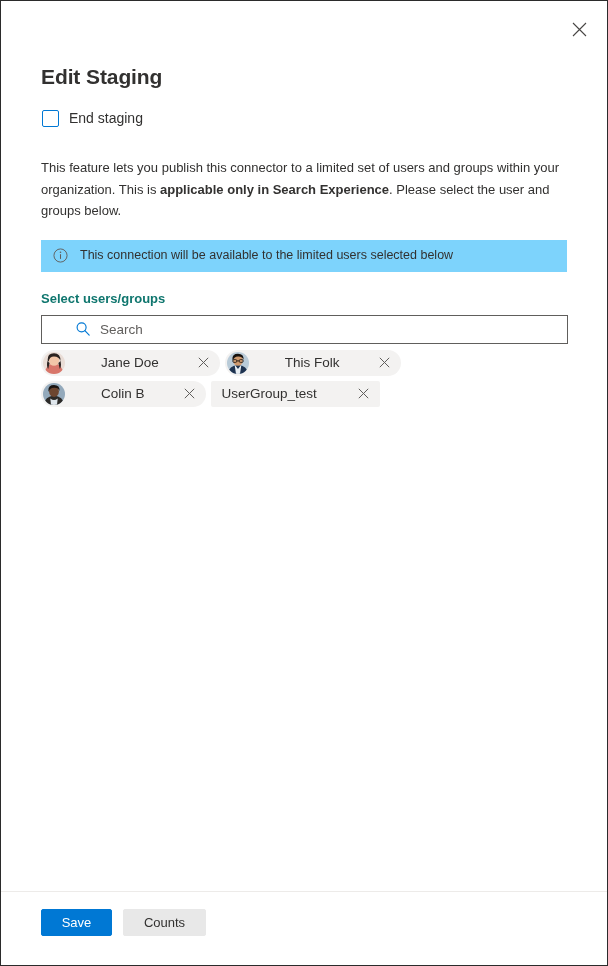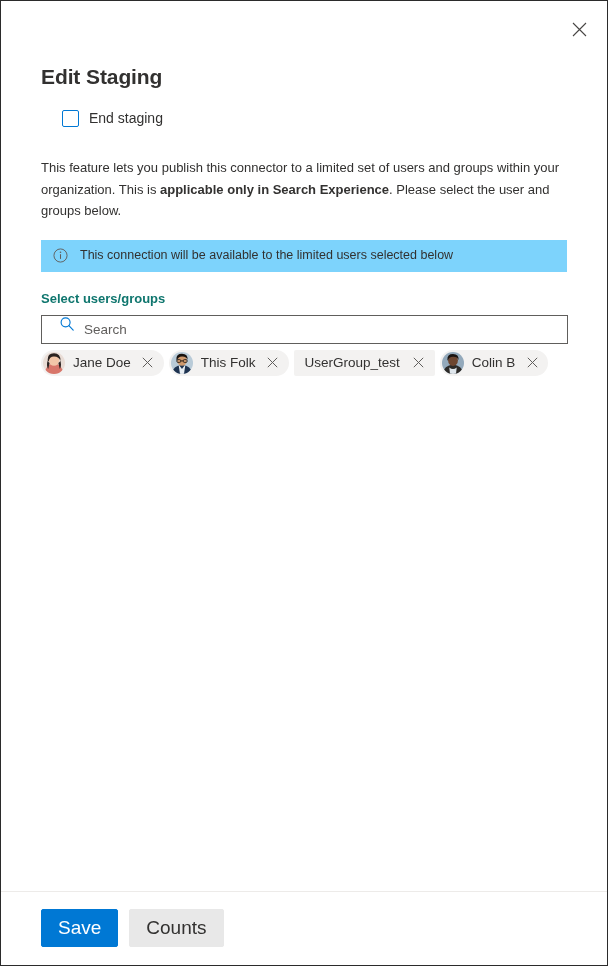--- a/index.html
+++ b/index.html
@@ -55,21 +55,21 @@
     line-height: 28px;
     font-weight: bold;
     color: #323130;
     letter-spacing: -0.1px;
   }
 
   
   .checkbox-row {
     display: flex;
     align-items: center;
-    margin: 17px 0 0 61px;
+    margin: 17px 0 0 41px;
     cursor: pointer;
     width: max-content;
   }
   .checkbox-box {
     box-sizing: border-box;
     width: 17px;
     height: 17px;
     border: 1.5px solid #0078d4;
     background: #ffffff;
     border-radius: 2px;
@@ -129,21 +129,22 @@
     color: #0f766e;
     margin-bottom: 7px;
   }
   .search-box {
     box-sizing: border-box;
     width: 527px;
     height: 29px;
     border: 1px solid #605e5c;
     background: #ffffff;
     display: flex;
-    padding: 0 8px;
+    align-items: center;
+    padding: 0 24px;
   }
   .search-icon {
     flex: 0 0 auto;
     width: 16px;
     height: 16px;
     margin-left: 9px;
     display: flex;
     align-items: center;
     justify-content: center;
   }
@@ -171,20 +172,21 @@
   }
   .chip {
     box-sizing: border-box;
     display: inline-flex;
     align-items: center;
     height: 26px;
     background: #f3f2f1;
     border-radius: 13px;
     padding: 0 2px 0 2px;
     cursor: default;
+    gap: 28px;
   }
   .chip.group {
     border-radius: 2px;
     padding-left: 11px;
     height: 26px;
   }
   .chip-avatar {
     flex: 0 0 auto;
     width: 22px;
     height: 22px;
@@ -223,26 +225,26 @@
     flex: 0 0 auto;
     border-top: 1px solid #edebe9;
     padding: 17px 0 0 40px;
     height: 74px;
     box-sizing: border-box;
     display: flex;
     align-items: flex-start;
   }
   .btn {
     box-sizing: border-box;
-    height: 38px;
+    height: 27px;
     min-width: 70px;
     border: 1px solid transparent;
     border-radius: 2px;
     font-family: "Liberation Sans", sans-serif;
-    font-size: 19px;
+    font-size: 13px;
     cursor: pointer;
     padding: 0 16px;
   }
   .btn-primary {
     background: #0078d4;
     color: #ffffff;
     border-color: #0078d4;
     min-width: 71px;
   }
   .btn-secondary {
@@ -336,47 +338,47 @@
           </svg>
         </span>
         <span class="chip-label">This Folk</span>
         <button class="chip-remove" aria-label="Remove Cecil Folk">
           <svg width="11" height="11" viewBox="0 0 11 11" aria-hidden="true">
             <path d="M0.8 0.8 L10.2 10.2 M10.2 0.8 L0.8 10.2" stroke="#605e5c" stroke-width="1" fill="none"></path>
           </svg>
         </button>
       </span>
 
-      <span class="chip group">
-        <span class="chip-label">UserGroup_test</span>
-        <button class="chip-remove" aria-label="Remove UserGroup_test">
-          <svg width="11" height="11" viewBox="0 0 11 11" aria-hidden="true">
-            <path d="M0.8 0.8 L10.2 10.2 M10.2 0.8 L0.8 10.2" stroke="#605e5c" stroke-width="1" fill="none"></path>
-          </svg>
-        </button>
-      </span>
-
       <span class="chip">
         <span class="chip-avatar">
           <svg viewBox="0 0 22 22" aria-hidden="true">
             <rect width="22" height="22" fill="#93a9bb"></rect>
             <path d="M0.5 22 Q2 13.4 11 12.6 Q20 13.4 21.5 22 Z" fill="#2c2a28"></path>
             <ellipse cx="11" cy="8.4" rx="4.9" ry="5.5" fill="#6d4630"></ellipse>
             <path d="M5.4 7.8 Q5 2 11 2 Q17 2 16.6 8.2 Q15.6 4.6 11 4.8 Q6.6 5 6 8.8 Z" fill="#1a1411"></path>
             <path d="M7.3 15.6 Q11 18.6 14.7 15.6 L14 21.9 L8 21.9 Z" fill="#dfe6ec"></path>
           </svg>
         </span>
         <span class="chip-label">Colin B</span>
         <button class="chip-remove" aria-label="Remove Colin B">
           <svg width="11" height="11" viewBox="0 0 11 11" aria-hidden="true">
             <path d="M0.8 0.8 L10.2 10.2 M10.2 0.8 L0.8 10.2" stroke="#605e5c" stroke-width="1" fill="none"></path>
           </svg>
         </button>
       </span>
 
+      <span class="chip group">
+        <span class="chip-label">UserGroup_test</span>
+        <button class="chip-remove" aria-label="Remove UserGroup_test">
+          <svg width="11" height="11" viewBox="0 0 11 11" aria-hidden="true">
+            <path d="M0.8 0.8 L10.2 10.2 M10.2 0.8 L0.8 10.2" stroke="#605e5c" stroke-width="1" fill="none"></path>
+          </svg>
+        </button>
+      </span>
+
     </div>
   </div>
 
   <div class="panel-spacer"></div>
 
   <div class="panel-footer">
     <button class="btn btn-primary">Save</button>
     <button class="btn btn-secondary">Counts</button>
   </div>
 

